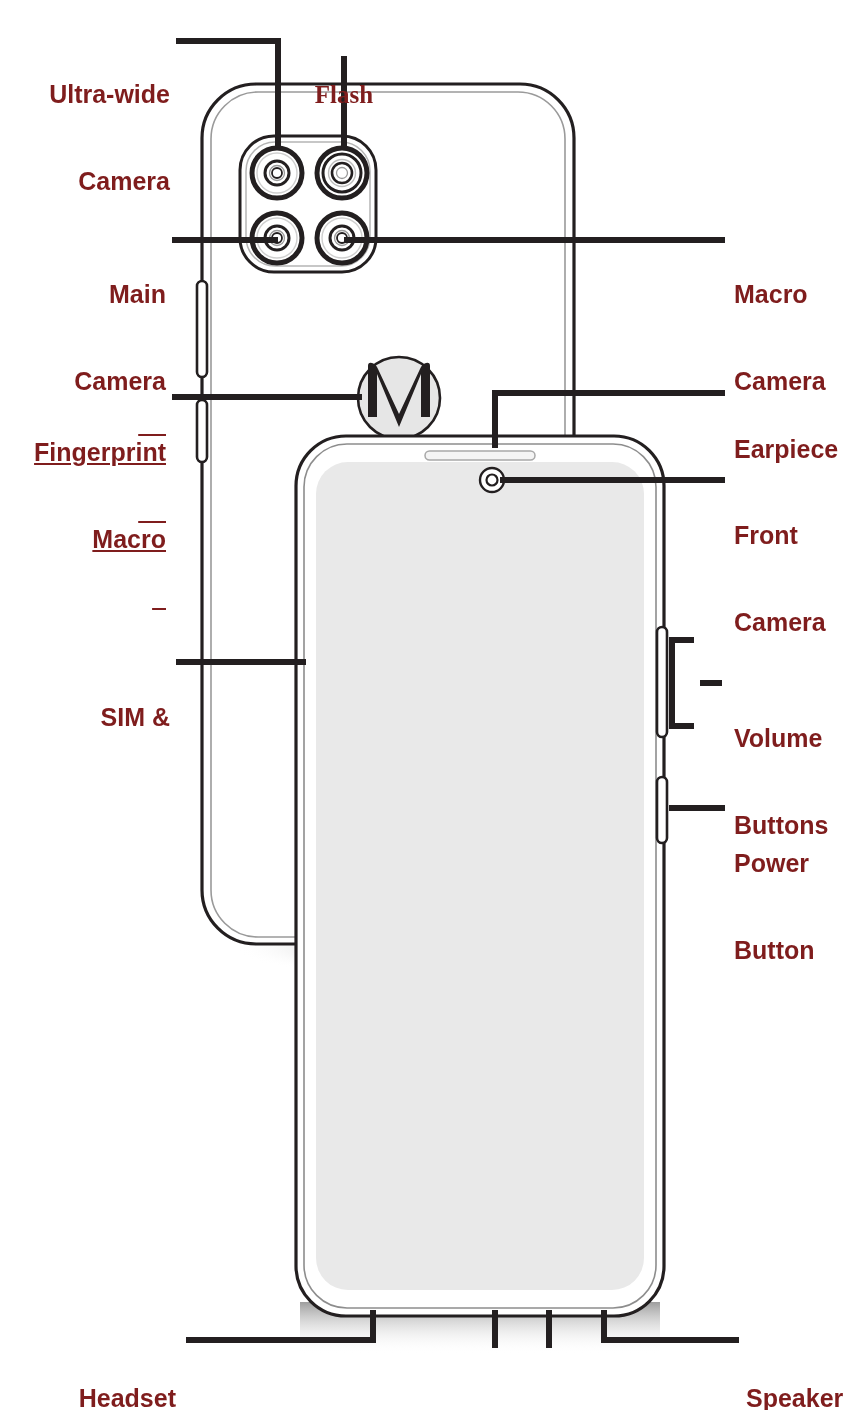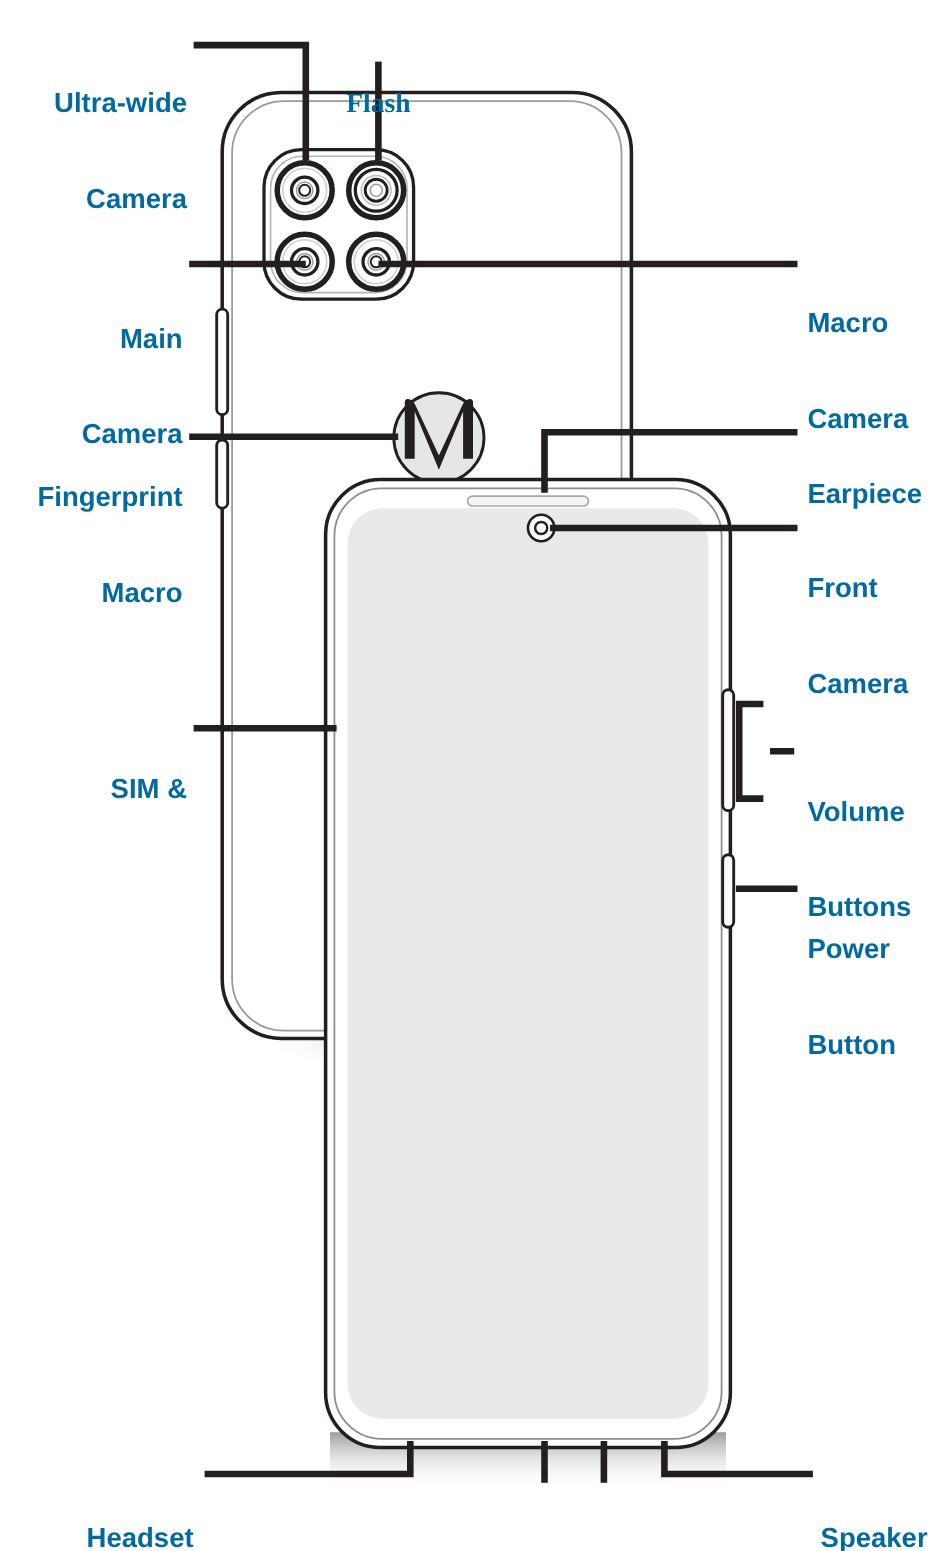--- a/index.html
+++ b/index.html
@@ -21,21 +21,21 @@
     position: absolute;
     left: 0;
     top: 0;
   }
   .lbl {
     position: absolute;
     font-family: "Liberation Sans", sans-serif;
     font-weight: bold;
     font-size: 25px;
     line-height: 1.16;
-    color: #0369a1;
+    color: #7f1d1d;
     white-space: pre;
   }
   .lbl.r { text-align: right; }
   .lbl.l { text-align: left; }
   .lbl.c { text-align: center; font-family: Liberation Serif, serif; }
 </style>
 </head>
 <body>
 
 <div id="stage">
@@ -177,31 +177,31 @@
 
   <div class="lbl r" style="left:0px; top:22px; width:170px;">
     <div>Ultra-wide</div>
     <div>Camera</div>
   </div>
 
   <div class="lbl c" style="left:284px; top:22px; width:120px;">
     <div>Flash</div>
   </div>
 
-  <div class="lbl r" style="left:0px; top:236px; width:166px;">
+  <div class="lbl r" style="left:0px; top:222px; width:166px;">
     <div>Main</div>
     <div>Camera</div>
   </div>
 
   <div class="lbl l" style="left:734px; top:222px; width:140px;">
     <div>Macro</div>
     <div>Camera</div>
   </div>
 
-  <div class="lbl r" style="left:0px; top:380px; width:166px;">
+  <div class="lbl r" style="left:0px; top:380px; width:166px;text-decoration:underline;">
     <div>Fingerprint</div>
     <div>Macro</div>
   </div>
 
   <div class="lbl l" style="left:734px; top:377px; width:140px;">
     <div>Earpiece</div>
   </div>
 
   <div class="lbl l" style="left:734px; top:463px; width:140px;">
     <div>Front</div>

